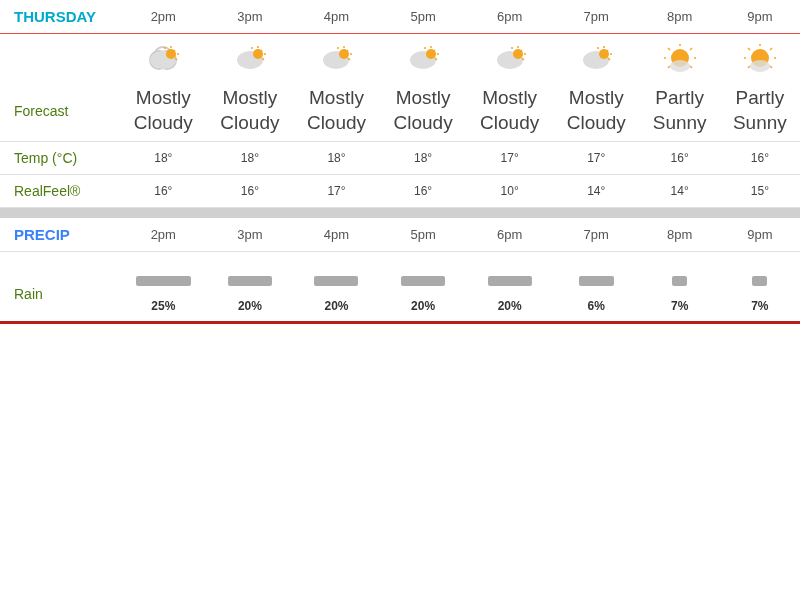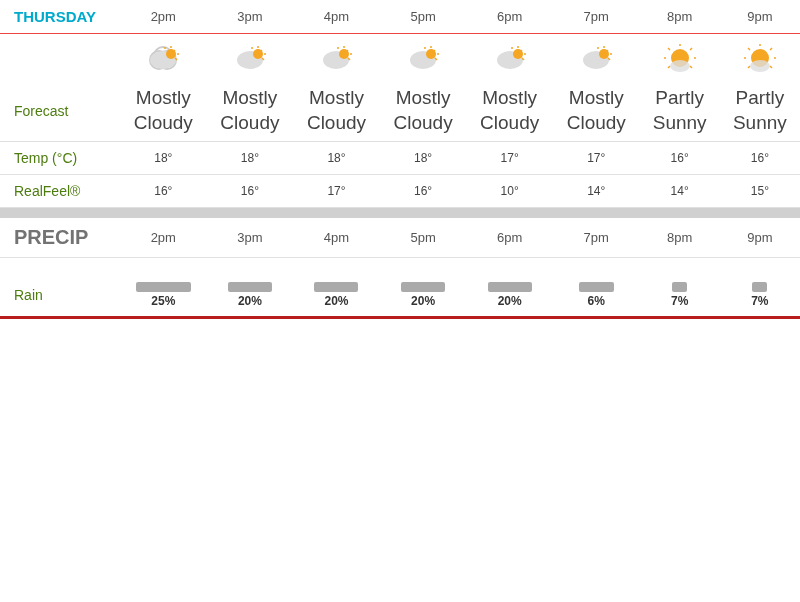--- a/index.html
+++ b/index.html
@@ -46,23 +46,23 @@
     }
 
     .section-divider td {
       background: #d0d0d0;
       height: 10px;
       border: none;
       padding: 0;
     }
 
     .precip-header-row td:first-child {
-      color: #737373;
+      color: #3b82f6;
       font-weight: bold;
-      font-size: 20px;
+      font-size: 15px;
       text-transform: uppercase;
     }
 
     .precip-header-row td {
       color: #555;
       font-size: 13px;
       border-bottom: 1px solid #e0e0e0;
     }
 
     .icon-cell {
@@ -78,21 +78,21 @@
 
     .temp-val, .realfeel-val, .wind-val {
       font-size: 12px;
       color: #444;
     }
 
     .bar-container {
       display: flex;
       flex-direction: column;
       align-items: center;
-      gap: 2px;
+      gap: 13px;
     }
 
     .rain-bar {
       background: #aaa;
       height: 10px;
       border-radius: 2px;
     }
 
     .rain-pct {
       font-size: 12px;

